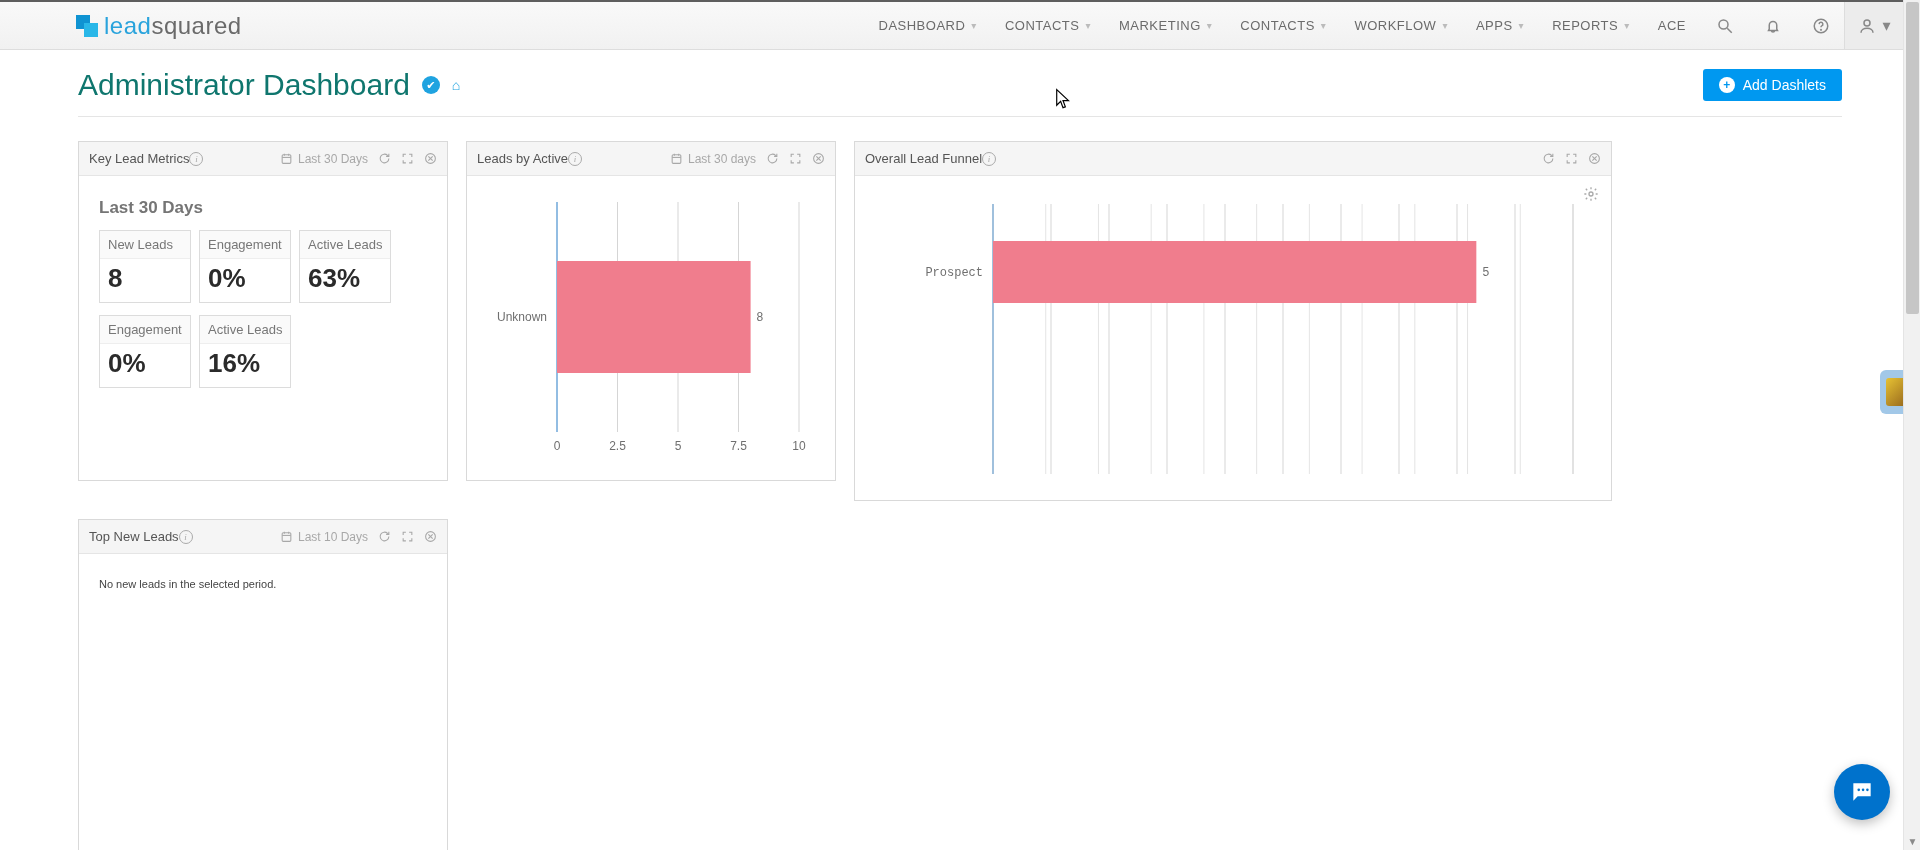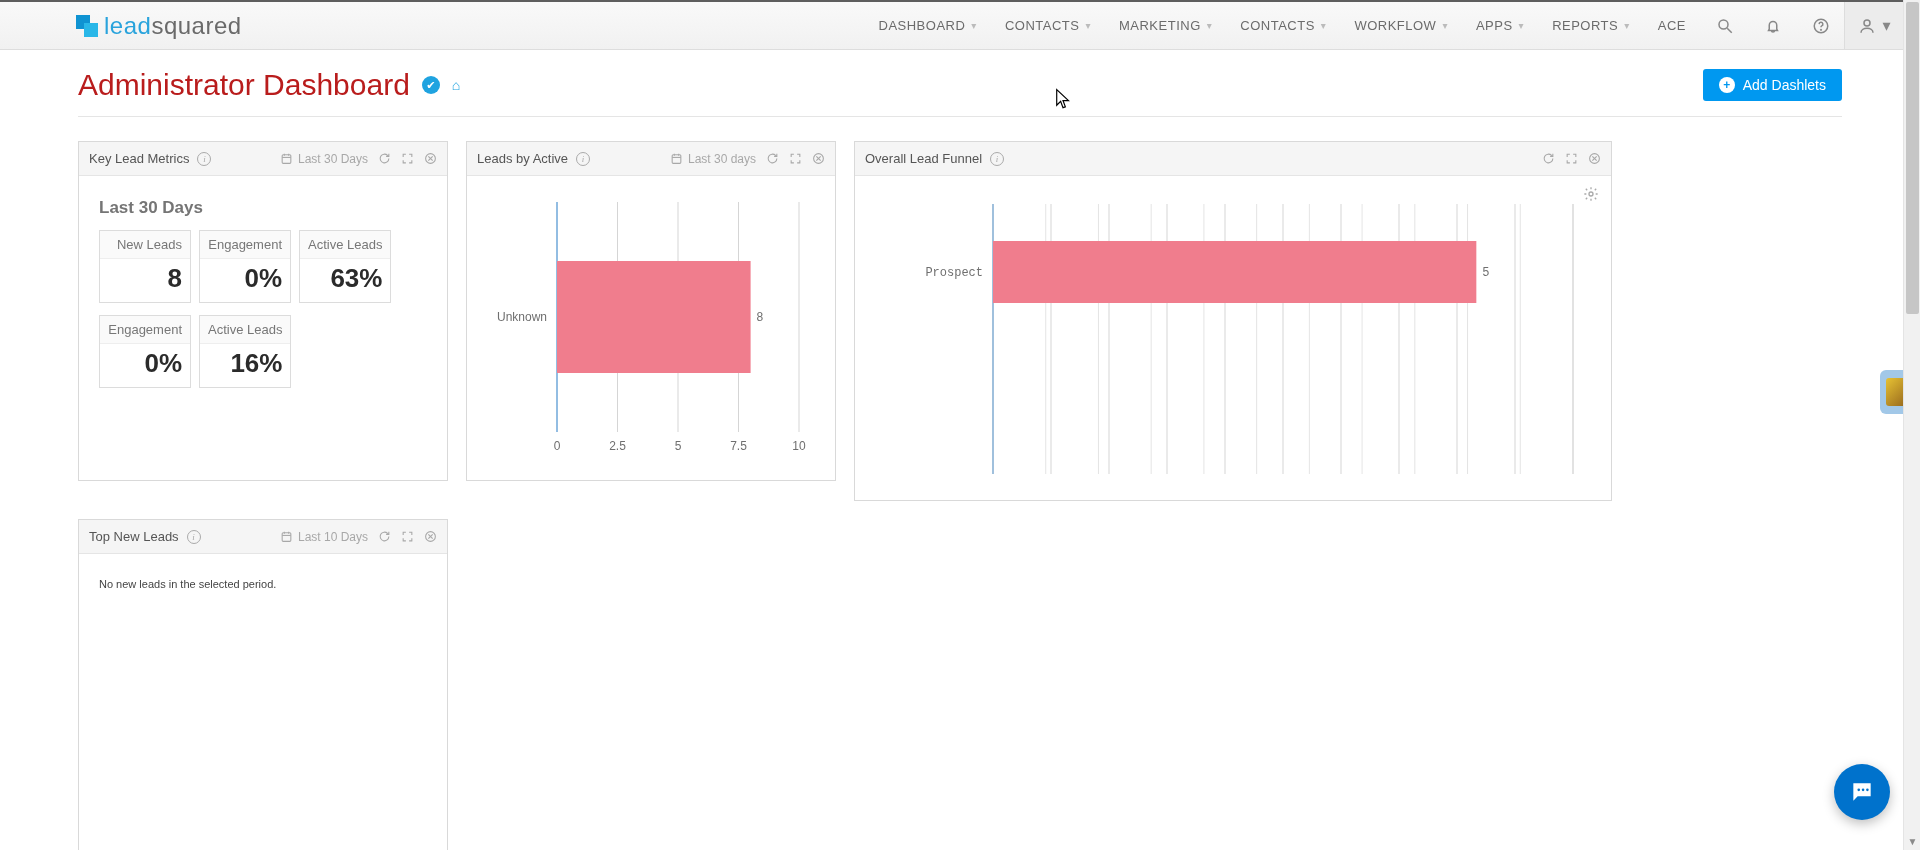--- a/index.html
+++ b/index.html
@@ -96,21 +96,21 @@
 .page-head {
   display:flex;
   align-items:center;
   gap:12px;
   padding-bottom:14px;
   border-bottom:1px solid #e5e5e5;
 }
 .page-title {
   font-size: 30px;
   font-weight: 400;
-  color:#b91c1c;
+  color:#0f766e;
 }
 .badge-circle {
   width:18px;height:18px;border-radius:50%;
   display:inline-flex;align-items:center;justify-content:center;
 }
 .badge-check { background:#1fa3e0; color:#fff; font-size:11px;}
 .badge-home  { color:#1fa3e0; font-size:14px;}
 
 .add-dashlets {
   margin-left:auto;
@@ -141,21 +141,21 @@
   border:1px solid #d9d9d9;
   background:#fff;
 }
 .dashlet-head {
   background:#f5f5f5;
   border-bottom:1px solid #e5e5e5;
   height:34px;
   display:flex;
   align-items:center;
   padding:0 10px;
-  gap:8px;
+  gap:0;
 }
 .dashlet-title { font-size:13px; color:#555; }
 .info-icon {
   width:14px;height:14px;border-radius:50%;border:1px solid #aaa;color:#aaa;
   display:inline-flex;align-items:center;justify-content:center;font-size:9px;font-style:italic;font-family:serif;
 }
 .dashlet-controls {
   margin-left:auto;
   display:flex;
   align-items:center;
@@ -166,21 +166,21 @@
 .dashlet-controls svg { width:13px; height:13px; cursor:pointer; }
 .dashlet-body { padding:16px 20px; }
 
 
 .klm { width: 370px; height: 340px; }
 .klm .section-title { font-size:17px; font-weight:600; color:#757575; margin:6px 0 12px 0; }
 .metric-row { display:flex; gap:8px; margin-bottom:12px;}
 .metric-box {
   border:1px solid #dcdcdc;
   min-width:92px;
-  text-align:right;
+  text-align:left;
 }
 .metric-box .mh {
   font-size:13px; color:#777; padding:6px 8px; background:#fafafa; border-bottom:1px solid #eee;
 }
 .metric-box .mv {
   font-size:26px; font-weight:700; color:#2b2b2b; padding:4px 8px 8px 8px;
 }
 
 
 .chart-dashlet { width: 370px; height: 340px; }

